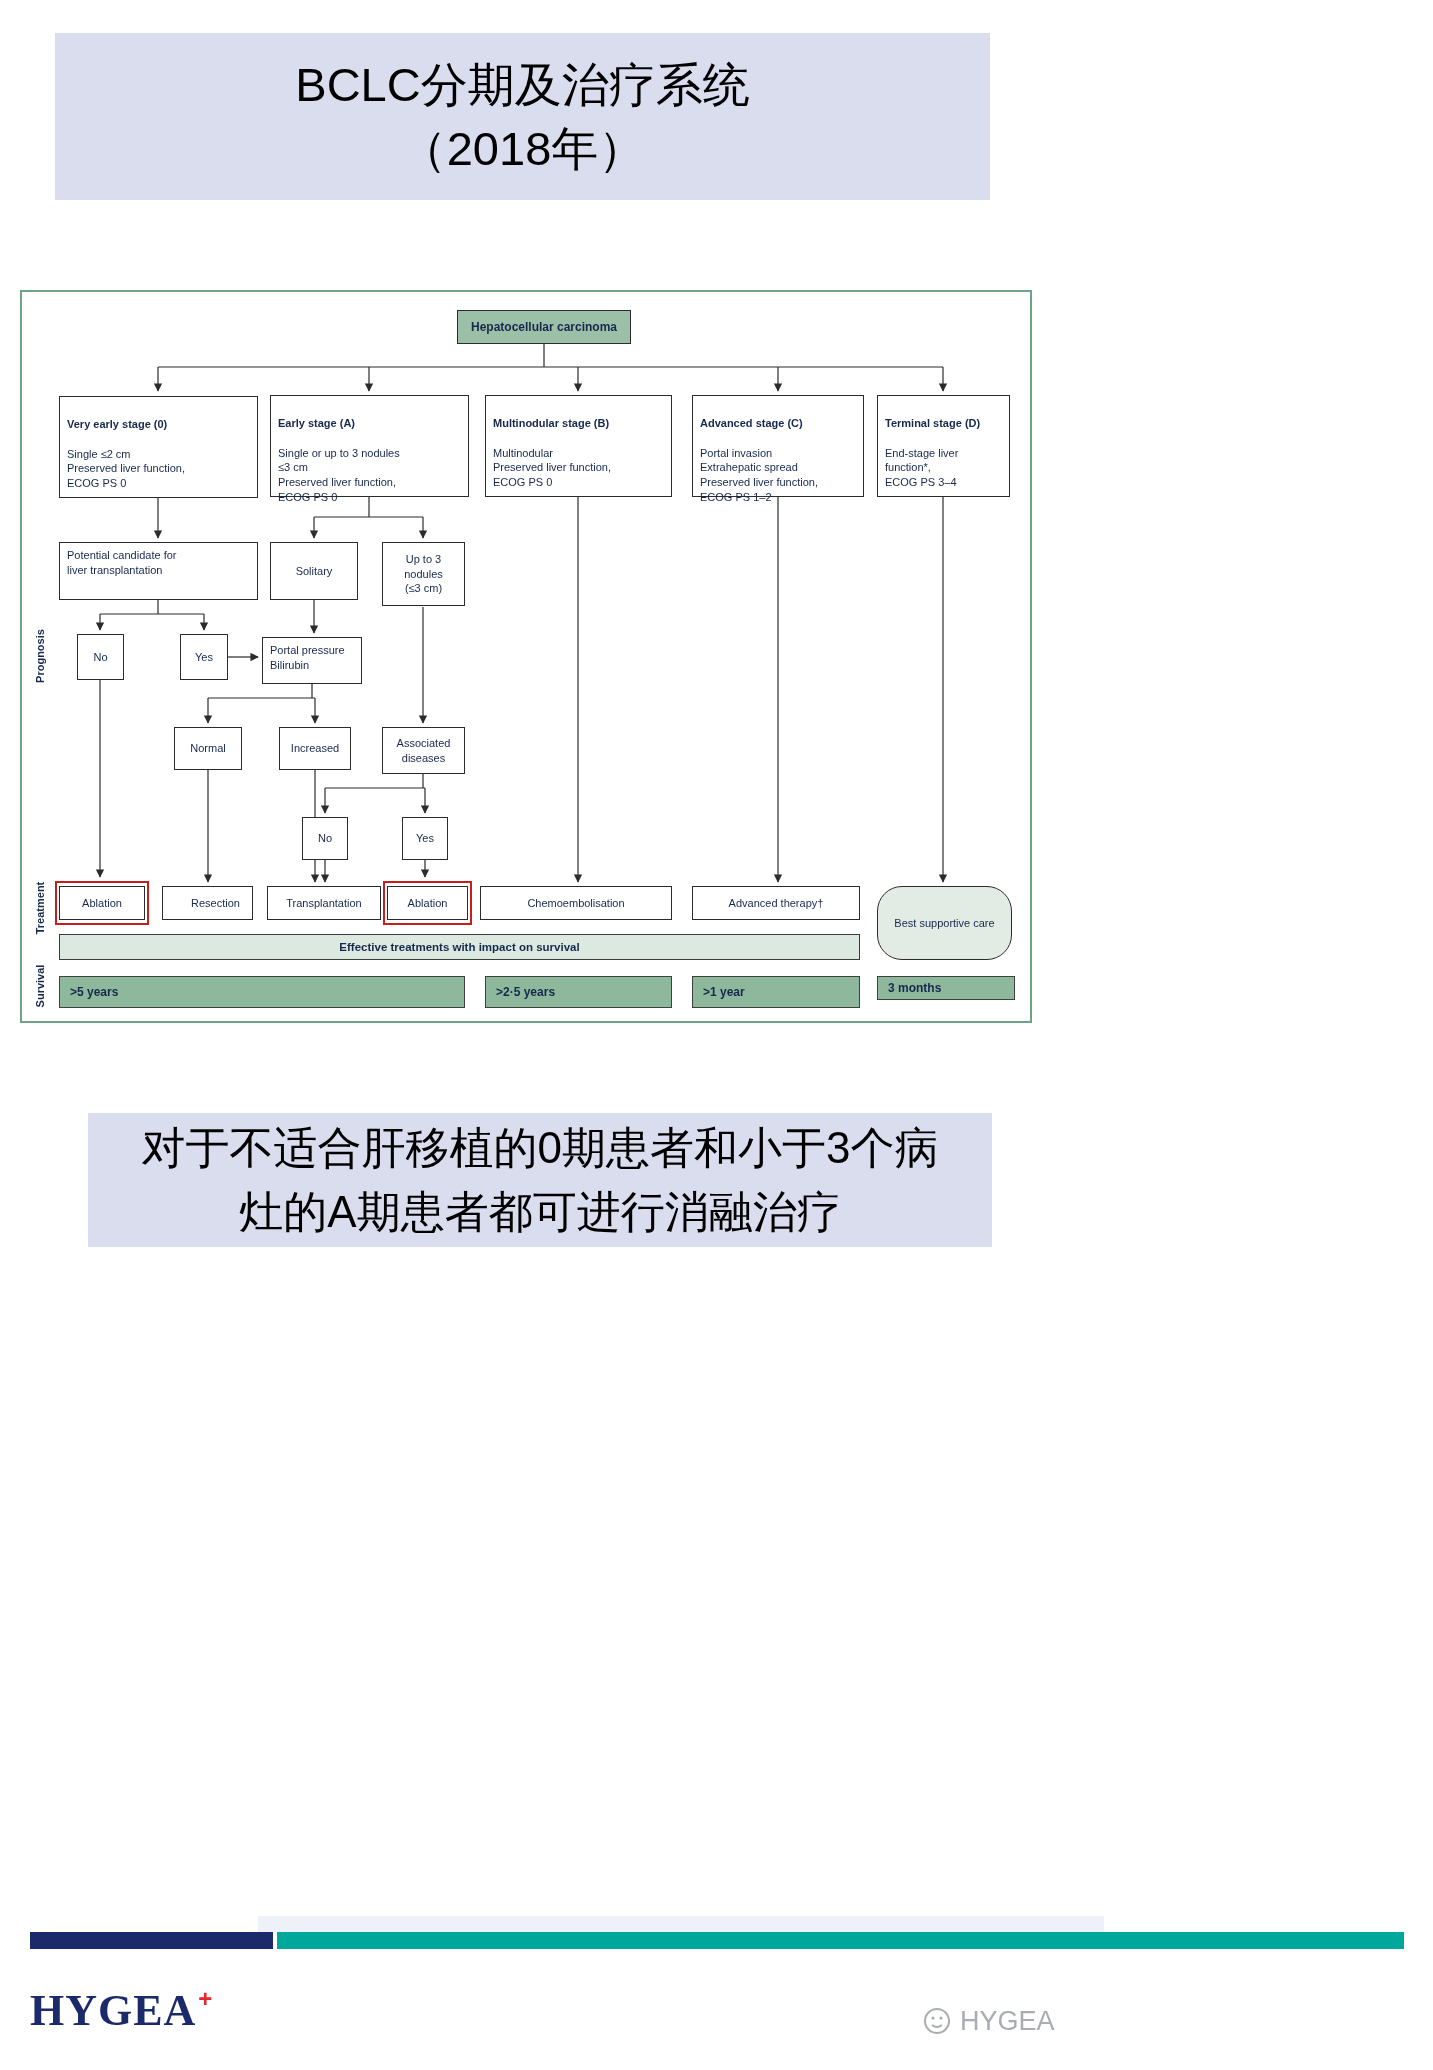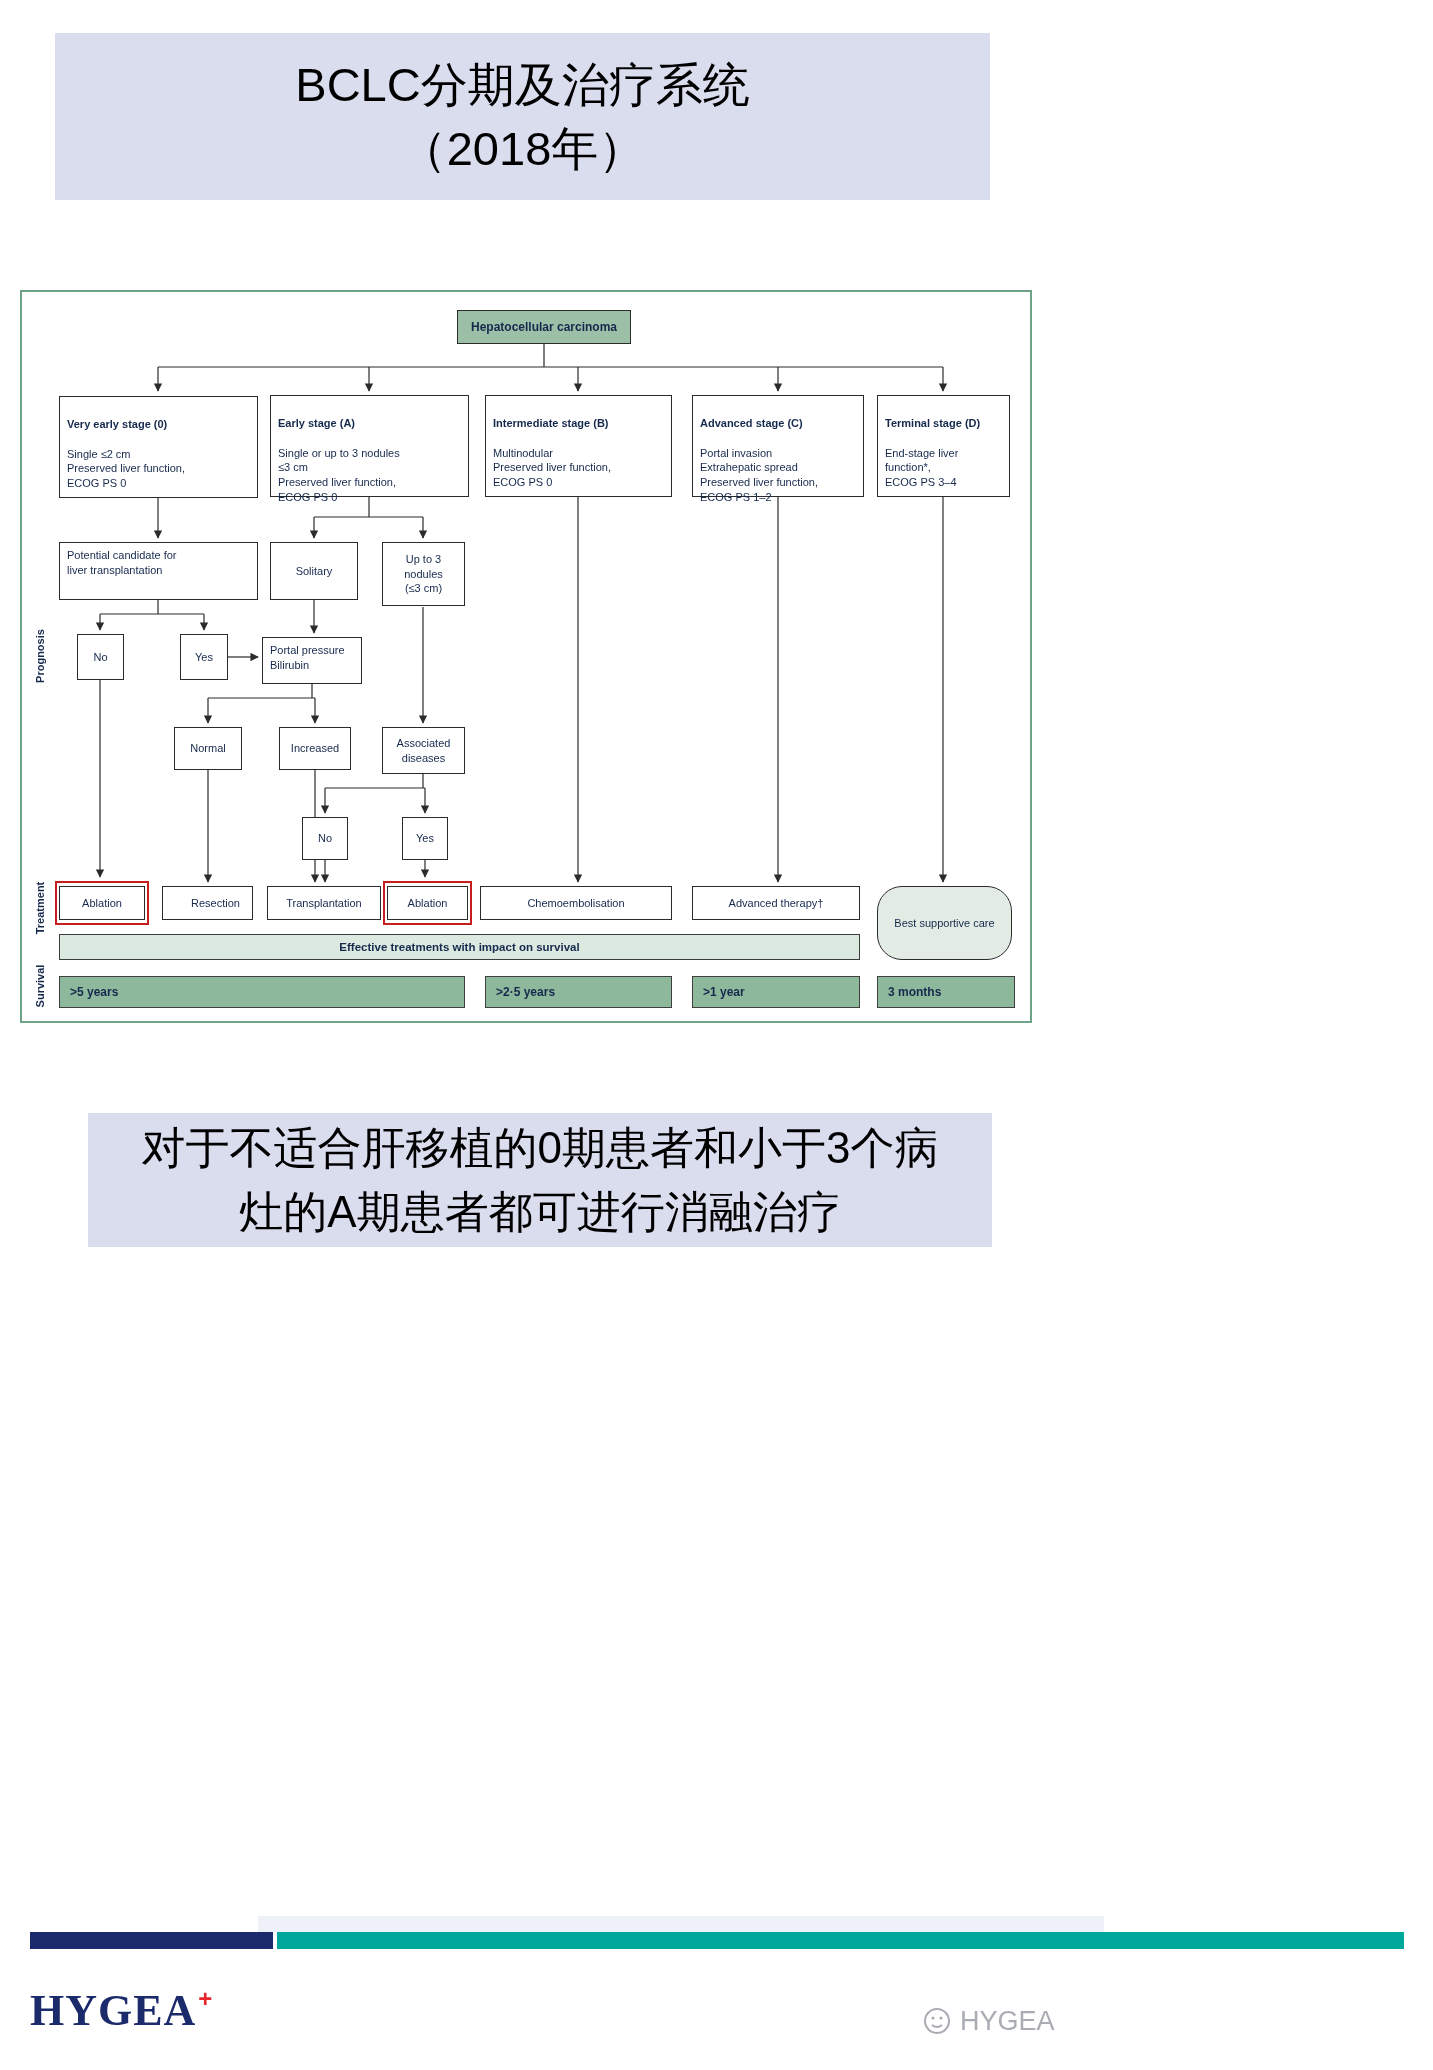--- a/index.html
+++ b/index.html
@@ -117,21 +117,21 @@
 ECOG PS 0</div>
     </div>
     <div class="fc-box" style="left:248px;top:103px;width:199px;height:102px;">
       <div class="fc-title">Early stage (A)</div>
       <div class="fc-body">Single or up to 3 nodules
 ≤3 cm
 Preserved liver function,
 ECOG PS 0</div>
     </div>
     <div class="fc-box" style="left:463px;top:103px;width:187px;height:102px;">
-      <div class="fc-title">Intermediate stage (B)</div>
+      <div class="fc-title">Multinodular stage (B)</div>
       <div class="fc-body">Multinodular
 Preserved liver function,
 ECOG PS 0</div>
     </div>
     <div class="fc-box" style="left:670px;top:103px;width:172px;height:102px;">
       <div class="fc-title">Advanced stage (C)</div>
       <div class="fc-body">Portal invasion
 Extrahepatic spread
 Preserved liver function,
 ECOG PS 1–2</div>
@@ -169,21 +169,21 @@
     <div class="fc-box fc-center treat" style="left:365px;top:594px;width:81px;height:34px;">Ablation</div>
     <div class="fc-box fc-center treat" style="left:458px;top:594px;width:192px;height:34px;">Chemoembolisation</div>
     <div class="fc-box fc-center treat" style="left:670px;top:594px;width:168px;height:34px;">Advanced therapy†</div>
     <div class="fc-box fc-center treat bsc" style="left:855px;top:594px;width:135px;height:74px;border-radius:25px;">Best supportive care</div>
 
     <div class="effective" style="left:37px;top:642px;width:801px;height:26px;">Effective treatments with impact on survival</div>
 
     <div class="survival-bar" style="left:37px;top:684px;width:406px;height:32px;">&gt;5 years</div>
     <div class="survival-bar" style="left:463px;top:684px;width:187px;height:32px;">&gt;2·5 years</div>
     <div class="survival-bar" style="left:670px;top:684px;width:168px;height:32px;">&gt;1 year</div>
-    <div class="survival-bar" style="left:855px;top:684px;width:138px;height:32px;">3 months</div>
+    <div class="survival-bar" style="left:855px;top:684px;width:138px;height:24px;">3 months</div>
   </div>
 
   <div class="callout">对于不适合肝移植的0期患者和小于3个病
 灶的A期患者都可进行消融治疗</div>
 
   <div class="strip-light"></div>
   <div class="bar-navy"></div>
   <div class="bar-teal"></div>
 
   <div class="logo">

